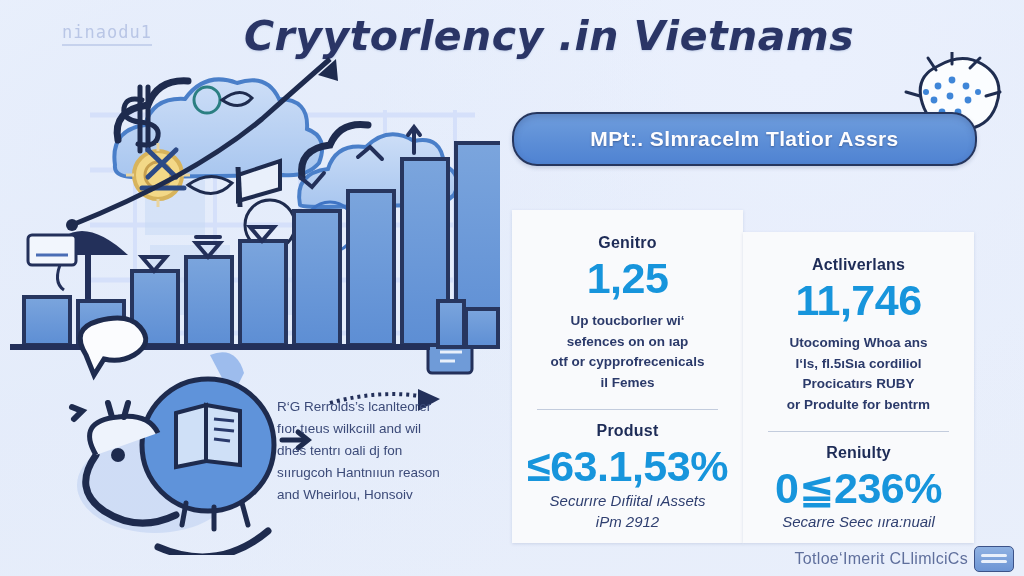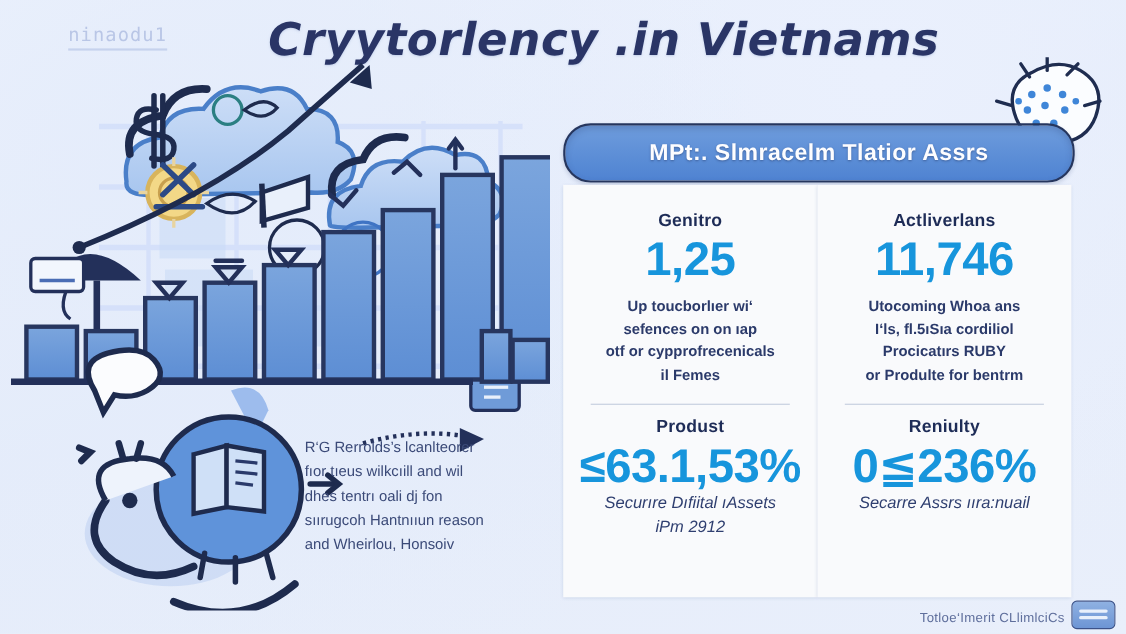--- a/index.html
+++ b/index.html
@@ -54,21 +54,21 @@
   .banner-text{
     color:#fdfdff;font-size:21px;font-weight:bold;letter-spacing:.4px;
     text-shadow:0 1px 2px rgba(30,45,85,.45);
     filter:blur(.2px);
   }
   
   .brain{position:absolute;left:890px;top:52px;width:120px;height:104px;}
   
   .cards{
     position:absolute;left:512px;top:168px;width:462px;height:375px;
-    display:flex;
+    display:flex;align-items:flex-end;
   }
   .card{
     flex:1;background:#f9fafc;
     box-shadow:0 1px 3px rgba(70,95,150,.18);
     padding:14px 10px 10px;box-sizing:border-box;
     display:flex;flex-direction:column;align-items:center;
   }
   .sect{width:100%;display:flex;flex-direction:column;align-items:center;}
   .k-label{
     font-size:16px;font-weight:bold;color:#1e2c57;margin-top:10px;
@@ -87,21 +87,21 @@
     width:86%;height:1px;background:#c3ccdd;margin:16px 0 2px;
   }
   .k-sub{
     font-size:15px;line-height:1.45;color:#2f3f70;text-align:center;
     font-style:italic;filter:blur(.2px);
   }
   .k-sub div{white-space:nowrap;}
   
   .footer{
     position:absolute;right:56px;bottom:8px;
-    font-size:12px;color:#5f6f9c;letter-spacing:.3px;filter:blur(.2px);
+    font-size:16px;color:#5f6f9c;letter-spacing:.3px;filter:blur(.2px);
   }
   .footer-badge{
     position:absolute;right:10px;bottom:4px;width:38px;height:24px;
     border-radius:5px;border:1.5px solid #3c5288;
     background:linear-gradient(180deg,#8fb1e2,#6d95d4);
   }
   .footer-badge:after{
     content:"";position:absolute;left:6px;top:7px;width:26px;height:3px;
     background:#e9f0fb;border-radius:2px;box-shadow:0 6px 0 #e9f0fb;
   }
@@ -353,21 +353,21 @@
           <div>I‘ls, fl.5ıSıa cordiliol</div>
           <div>Procicatırs RUBY</div>
           <div>or Produlte for bentrm</div>
         </div>
       </div>
       <div class="divider"></div>
       <div class="sect">
         <div class="k-label">Reniulty</div>
         <div class="k-value">0≦236%</div>
         <div class="k-sub">
-          <div>Secarre Assrs ııra:nuail</div>
+          <div>Secarre Seec ııra:nuail</div>
         </div>
       </div>
     </div>
 
   </div>
 
   <div class="footer">Totloe‘Imerit CLlimlciCs</div>
   <div class="footer-badge"></div>
 
 </div>

